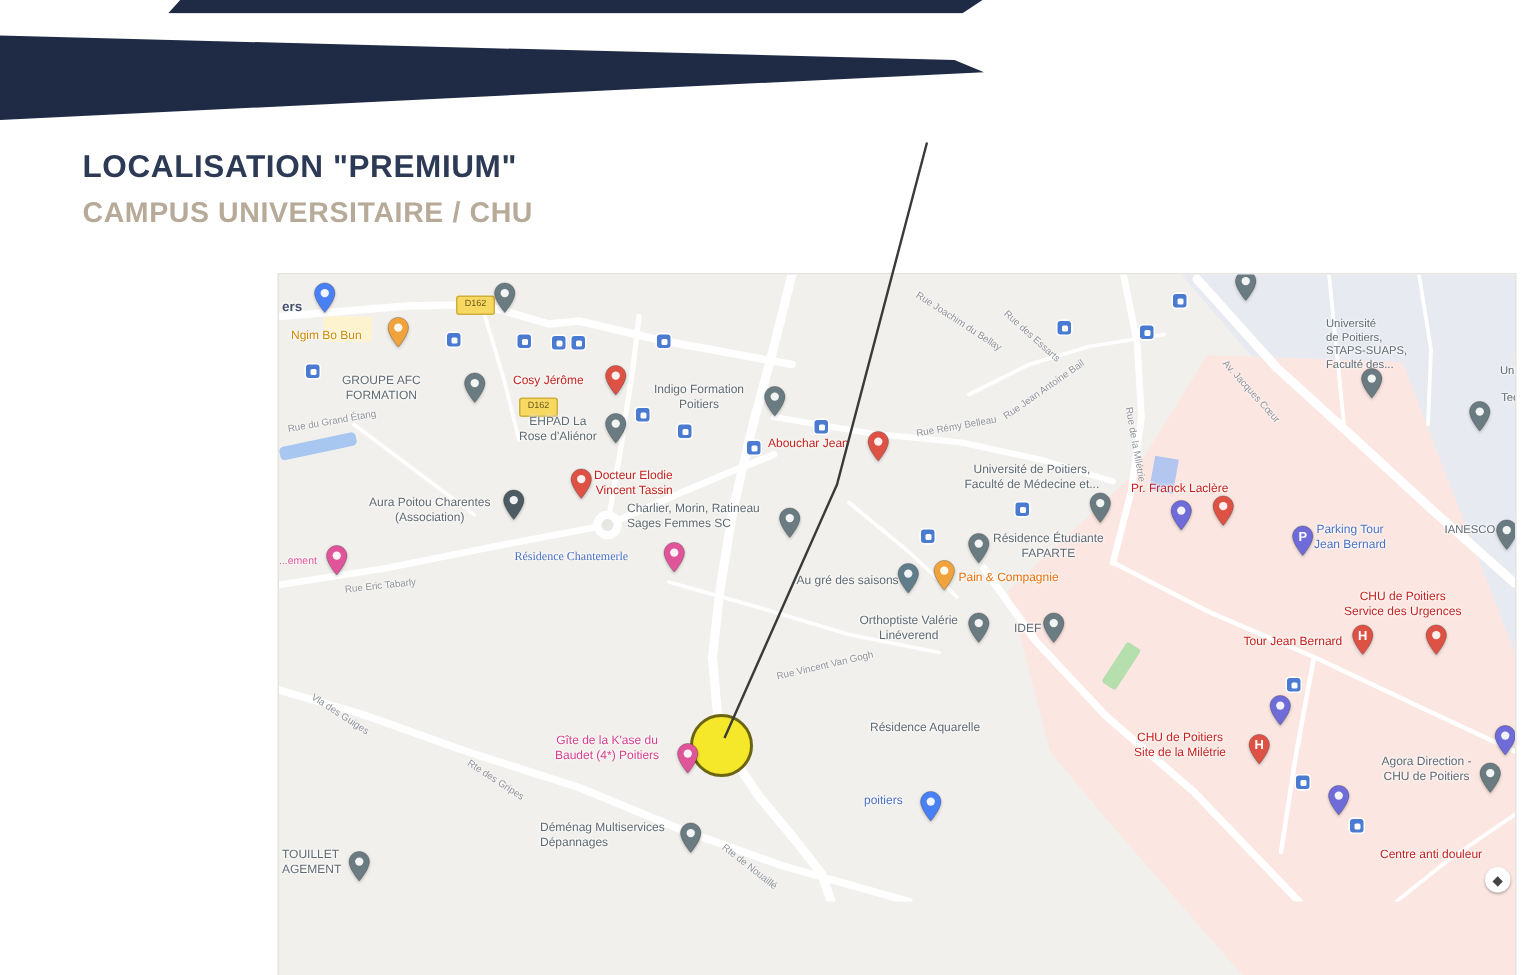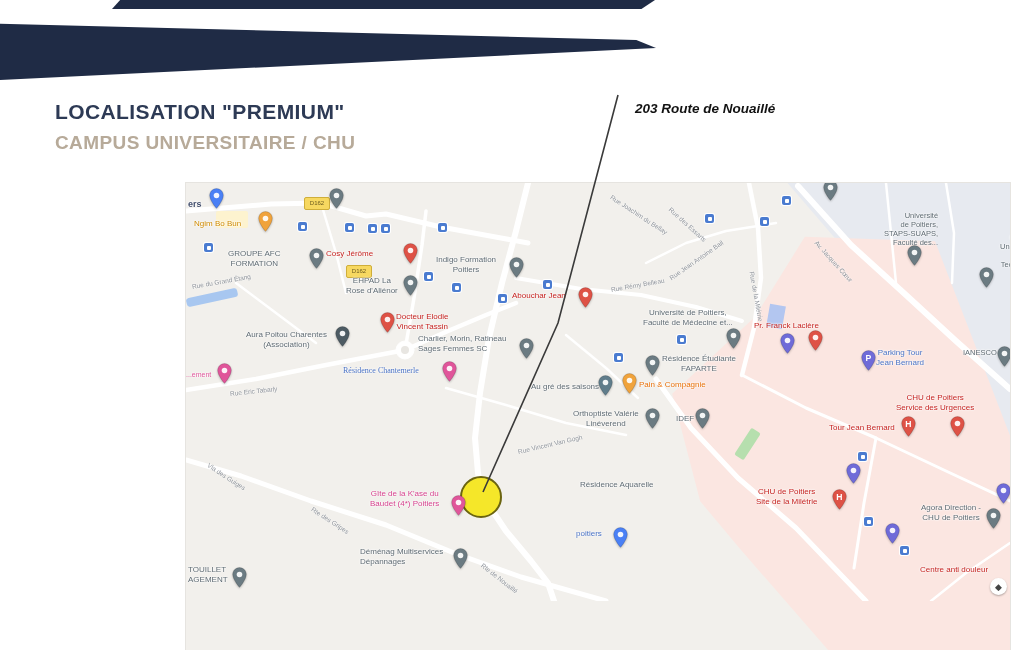--- a/index.html
+++ b/index.html
@@ -77,21 +77,20 @@
 </style>
 </head>
 <body>
 
 <div class="banner-thin"></div>
 <div class="banner-band"></div>
 
 <div class="title">LOCALISATION "PREMIUM"</div>
 <div class="subtitle">CAMPUS UNIVERSITAIRE / CHU</div>
 <div class="address">
-  <div>203 Route de Nouaillé</div>
 </div>
 
 <div class="map">
   <div class="zone zone-campus"></div>
   <div class="zone zone-chu"></div>
 
   <svg class="roads" width="824" height="418" viewBox="0 0 824 418">
     <g fill="none" stroke="#ffffff" stroke-linecap="round" stroke-linejoin="round">
       <path stroke-width="5" d="M0,28 L85,21 L135,20 L180,33 L200,31 L255,44 L315,55 L342,60"></path>
       <path stroke-width="6" d="M342,0 L330,48 L316,100 L303,155 L294,210 L289,255 L292,290 L296,312 L320,348 L345,378 L362,400 L368,418"></path>
@@ -139,41 +138,41 @@
       <div class="poi-label" style="left: 8px; top: 36px; color: rgb(207, 138, 0); font-size: 8px; font-weight: 500; text-align: left;">Ngim Bo Bun</div>
       <div class="pin" style="left: 122.5px; top: 65px;"><svg width="15" height="21" viewBox="0 0 24 34">
           <path d="M12 1C5.9 1 1 5.9 1 12c0 8.2 11 21 11 21s11-12.8 11-21C23 5.9 18.1 1 12 1z" fill="#6b7b82" stroke="rgba(0,0,0,.25)" stroke-width="1"></path>
           <circle cx="12" cy="12" r="4.5" fill="#fff" fill-opacity=".92"></circle>
         </svg></div>
       <div class="poi-label" style="left: 42px; top: 66px; color: rgb(95, 107, 115); font-size: 8px; font-weight: 500; text-align: center;">GROUPE AFC<br>FORMATION</div>
       <div class="pin" style="left: 216.5px; top: 60px;"><svg width="15" height="21" viewBox="0 0 24 34">
           <path d="M12 1C5.9 1 1 5.9 1 12c0 8.2 11 21 11 21s11-12.8 11-21C23 5.9 18.1 1 12 1z" fill="#de5246" stroke="rgba(0,0,0,.25)" stroke-width="1"></path>
           <circle cx="12" cy="12" r="4.5" fill="#fff" fill-opacity=".92"></circle>
         </svg></div>
-      <div class="poi-label" style="left: 140px; top: 66px; color: rgb(197, 34, 31); font-size: 8px; font-weight: 500; text-align: center;">Cosy Jérôme</div>
+      <div class="poi-label" style="left: 156px; top: 66px; color: rgb(197, 34, 31); font-size: 8px; font-weight: 500; text-align: center;">Cosy Jérôme</div>
       <div class="pin" style="left: 216.5px; top: 92px;"><svg width="15" height="21" viewBox="0 0 24 34">
           <path d="M12 1C5.9 1 1 5.9 1 12c0 8.2 11 21 11 21s11-12.8 11-21C23 5.9 18.1 1 12 1z" fill="#6b7b82" stroke="rgba(0,0,0,.25)" stroke-width="1"></path>
           <circle cx="12" cy="12" r="4.5" fill="#fff" fill-opacity=".92"></circle>
         </svg></div>
       <div class="poi-label" style="left: 160px; top: 93px; color: rgb(95, 107, 115); font-size: 8px; font-weight: 500; text-align: center;">EHPAD La<br>Rose d'Aliénor</div>
       <div class="pin" style="left: 322.5px; top: 74px;"><svg width="15" height="21" viewBox="0 0 24 34">
           <path d="M12 1C5.9 1 1 5.9 1 12c0 8.2 11 21 11 21s11-12.8 11-21C23 5.9 18.1 1 12 1z" fill="#6b7b82" stroke="rgba(0,0,0,.25)" stroke-width="1"></path>
           <circle cx="12" cy="12" r="4.5" fill="#fff" fill-opacity=".92"></circle>
         </svg></div>
       <div class="poi-label" style="left: 250px; top: 72px; color: rgb(95, 107, 115); font-size: 8px; font-weight: 500; text-align: center;">Indigo Formation<br>Poitiers</div>
       <div class="pin" style="left: 391.5px; top: 104px;"><svg width="15" height="21" viewBox="0 0 24 34">
           <path d="M12 1C5.9 1 1 5.9 1 12c0 8.2 11 21 11 21s11-12.8 11-21C23 5.9 18.1 1 12 1z" fill="#de5246" stroke="rgba(0,0,0,.25)" stroke-width="1"></path>
           <circle cx="12" cy="12" r="4.5" fill="#fff" fill-opacity=".92"></circle>
         </svg></div>
       <div class="poi-label" style="left: 326px; top: 108px; color: rgb(197, 34, 31); font-size: 8px; font-weight: 500; text-align: left;">Abouchar Jean</div>
       <div class="pin" style="left: 193.5px; top: 129px;"><svg width="15" height="21" viewBox="0 0 24 34">
           <path d="M12 1C5.9 1 1 5.9 1 12c0 8.2 11 21 11 21s11-12.8 11-21C23 5.9 18.1 1 12 1z" fill="#de5246" stroke="rgba(0,0,0,.25)" stroke-width="1"></path>
           <circle cx="12" cy="12" r="4.5" fill="#fff" fill-opacity=".92"></circle>
         </svg></div>
-      <div class="poi-label" style="left: 210px; top: 129px; color: rgb(197, 34, 31); font-size: 8px; font-weight: 500; text-align: center;">Docteur Elodie<br>Vincent Tassin</div>
+      <div class="poi-label" style="left: 210px; top: 129px; color: rgb(197, 34, 31); font-size: 8px; font-weight: 500; text-align: right;">Docteur Elodie<br>Vincent Tassin</div>
       <div class="pin" style="left: 332.5px; top: 155px;"><svg width="15" height="21" viewBox="0 0 24 34">
           <path d="M12 1C5.9 1 1 5.9 1 12c0 8.2 11 21 11 21s11-12.8 11-21C23 5.9 18.1 1 12 1z" fill="#6b7b82" stroke="rgba(0,0,0,.25)" stroke-width="1"></path>
           <circle cx="12" cy="12" r="4.5" fill="#fff" fill-opacity=".92"></circle>
         </svg></div>
       <div class="poi-label" style="left: 232px; top: 151px; color: rgb(95, 107, 115); font-size: 8px; font-weight: 500; ">Charlier, Morin, Ratineau<br>Sages Femmes SC</div>
       <div class="pin" style="left: 148.5px; top: 143px;"><svg width="15" height="21" viewBox="0 0 24 34">
           <path d="M12 1C5.9 1 1 5.9 1 12c0 8.2 11 21 11 21s11-12.8 11-21C23 5.9 18.1 1 12 1z" fill="#4d5b63" stroke="rgba(0,0,0,.25)" stroke-width="1"></path>
           <circle cx="12" cy="12" r="4.5" fill="#fff" fill-opacity=".92"></circle>
         </svg></div>
       <div class="poi-label" style="left: 60px; top: 147px; color: rgb(95, 107, 115); font-size: 8px; font-weight: 500; text-align: center;">Aura Poitou Charentes<br>(Association)</div>
@@ -230,21 +229,21 @@
       <div class="poi-label" style="left: 174px; top: 364px; color: rgb(95, 107, 115); font-size: 8px; font-weight: 500; ">Déménag Multiservices<br>Dépannages</div>
       <div class="pin" style="left: 45.5px; top: 384px;"><svg width="15" height="21" viewBox="0 0 24 34">
           <path d="M12 1C5.9 1 1 5.9 1 12c0 8.2 11 21 11 21s11-12.8 11-21C23 5.9 18.1 1 12 1z" fill="#6b7b82" stroke="rgba(0,0,0,.25)" stroke-width="1"></path>
           <circle cx="12" cy="12" r="4.5" fill="#fff" fill-opacity=".92"></circle>
         </svg></div>
       <div class="poi-label" style="left: 2px; top: 382px; color: rgb(95, 107, 115); font-size: 8px; font-weight: 500; text-align: left;">TOUILLET<br>AGEMENT</div>
       <div class="pin" style="left: 720.5px; top: 62px;"><svg width="15" height="21" viewBox="0 0 24 34">
           <path d="M12 1C5.9 1 1 5.9 1 12c0 8.2 11 21 11 21s11-12.8 11-21C23 5.9 18.1 1 12 1z" fill="#6b7b82" stroke="rgba(0,0,0,.25)" stroke-width="1"></path>
           <circle cx="12" cy="12" r="4.5" fill="#fff" fill-opacity=".92"></circle>
         </svg></div>
-      <div class="poi-label" style="left: 698px; top: 28px; color: rgb(95, 107, 115); font-size: 7.5px; font-weight: 500; text-align: right;">Université<br>de Poitiers,<br>STAPS-SUAPS,<br>Faculté des...</div>
+      <div class="poi-label" style="left: 698px; top: 28px; color: rgb(95, 107, 115); font-size: 7.5px; font-weight: 500; text-align: left;">Université<br>de Poitiers,<br>STAPS-SUAPS,<br>Faculté des...</div>
       <div class="pin" style="left: 792.5px; top: 84px;"><svg width="15" height="21" viewBox="0 0 24 34">
           <path d="M12 1C5.9 1 1 5.9 1 12c0 8.2 11 21 11 21s11-12.8 11-21C23 5.9 18.1 1 12 1z" fill="#6b7b82" stroke="rgba(0,0,0,.25)" stroke-width="1"></path>
           <circle cx="12" cy="12" r="4.5" fill="#fff" fill-opacity=".92"></circle>
         </svg></div>
       <div class="poi-label" style="left: 766px; top: 50px; color: rgb(95, 107, 115); font-size: 7.5px; font-weight: 500; text-align: center; padding-left: 48px;">Institut<br>Universitaire<br>de<br>Technologie</div>
       <div class="pin" style="left: 539.5px; top: 145px;"><svg width="15" height="21" viewBox="0 0 24 34">
           <path d="M12 1C5.9 1 1 5.9 1 12c0 8.2 11 21 11 21s11-12.8 11-21C23 5.9 18.1 1 12 1z" fill="#6b7b82" stroke="rgba(0,0,0,.25)" stroke-width="1"></path>
           <circle cx="12" cy="12" r="4.5" fill="#fff" fill-opacity=".92"></circle>
         </svg></div>
       <div class="poi-label" style="left: 457px; top: 125px; color: rgb(95, 107, 115); font-size: 8px; font-weight: 500; text-align: center;">Université de Poitiers,<br>Faculté de Médecine et...</div>

